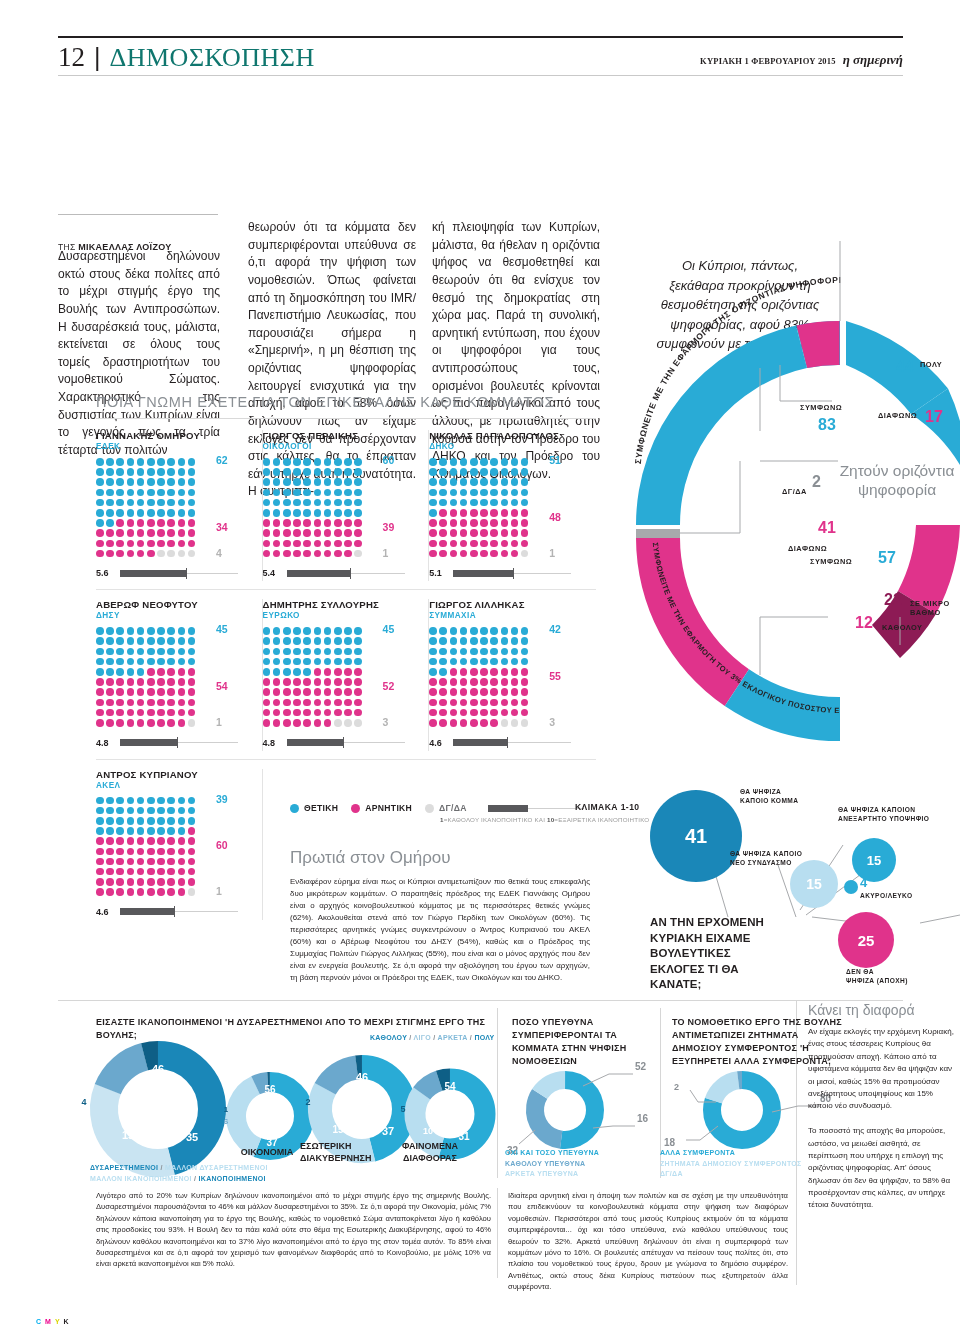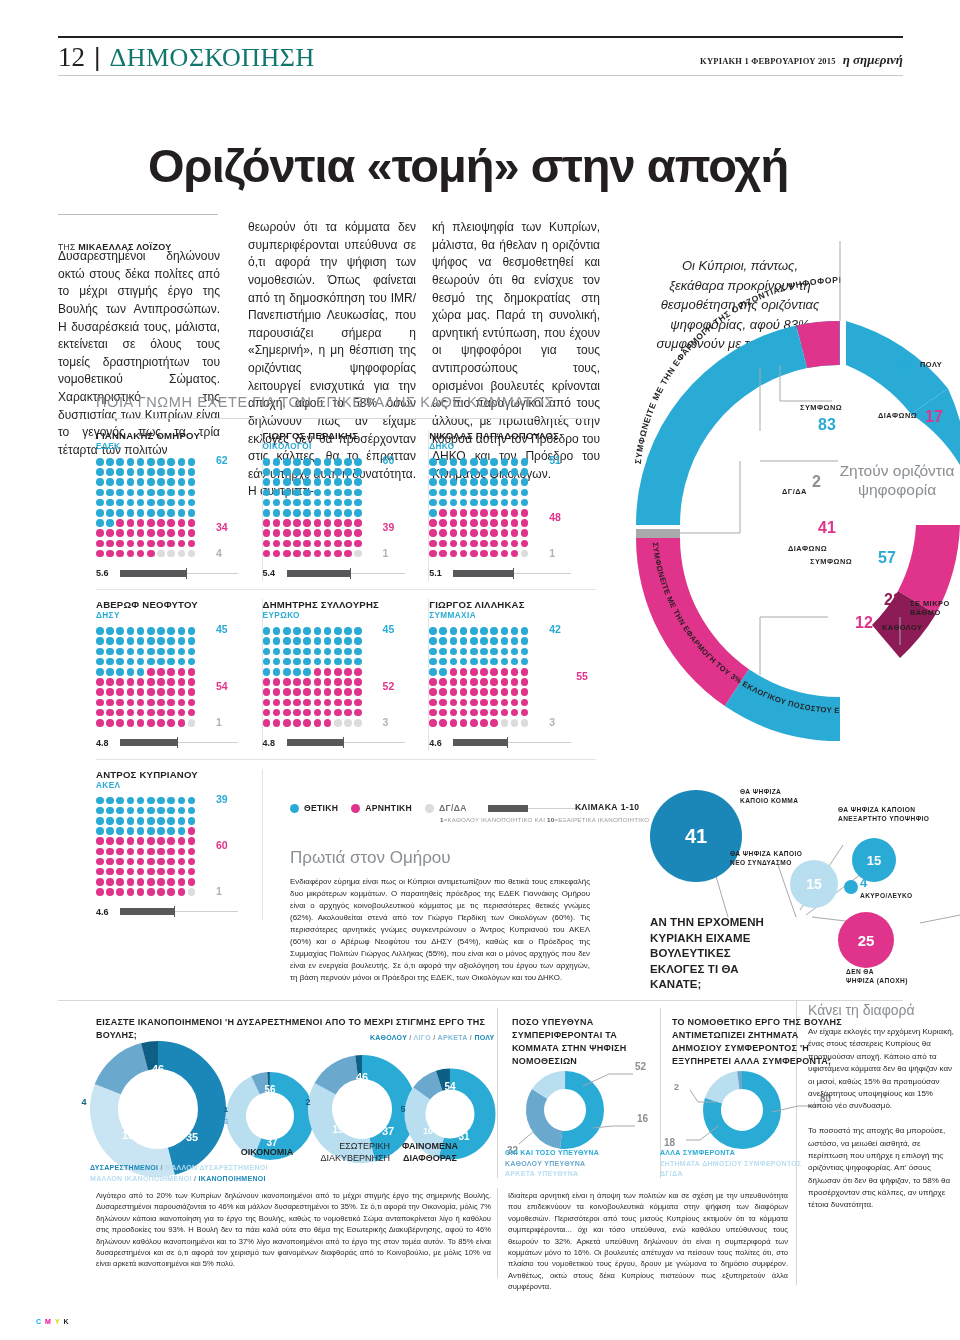--- a/index.html
+++ b/index.html
@@ -177,21 +177,20 @@
         <span class="section-name">ΔΗΜΟΣΚΟΠΗΣΗ</span>
       </div>
       <div class="mast-right">
         <span class="mast-date">ΚΥΡΙΑΚΗ 1 ΦΕΒΡΟΥΑΡΙΟΥ 2015</span>
         <span class="mast-logo">η σημερινή</span>
       </div>
     </div>
     <div class="rule-bot"></div>
   </div>
 
-  <div class="headline">Οριζόντια «τομή» στην αποχή</div>
 
   <div class="byline-rule"></div>
   <div class="byline">
     <span>ΤΗΣ </span><b>ΜΙΚΑΕΛΛΑΣ ΛΟΪΖΟΥ</b>
   </div>
   <div class="col col1">Δυσαρεστημένοι δηλώνουν οκτώ στους δέκα πολίτες από το μέχρι στιγμής έργο της Βουλής των Αντιπροσώπων. Η δυσαρέσκειά τους, μάλιστα, εκτείνεται σε όλους τους τομείς δραστηριοτήτων του νομοθετικού Σώματος. Χαρακτηριστικό της δυσπιστίας των Κυπρίων είναι το γεγονός πως τα τρία τέταρτα των πολιτών</div>
   <div class="col col2">θεωρούν ότι τα κόμματα δεν συμπεριφέρονται υπεύθυνα σε ό,τι αφορά την ψήφιση των νομοθεσιών. Όπως φαίνεται από τη δημοσκόπηση του IMR/Πανεπιστήμιο Λευκωσίας, που παρουσιάζει σήμερα η «Σημερινή», η μη θέσπιση της οριζόντιας ψηφοφορίας λειτουργεί ενισχυτικά για την αποχή, αφού το 58% όσων δηλώνουν πως αν είχαμε εκλογές δεν θα προσέρχονταν στις κάλπες, θα το έπρατταν εάν υπήρχε αυτή η δυνατότητα. Η συντριπτι-</div>
   <div class="col col3">κή πλειοψηφία των Κυπρίων, μάλιστα, θα ήθελαν η οριζόντια ψήφος να θεσμοθετηθεί και θεωρούν ότι θα ενίσχυε τον θεσμό της δημοκρατίας στη χώρα μας. Παρά τη συνολική, αρνητική εντύπωση, που έχουν οι ψηφοφόροι για τους αντιπροσώπους τους, ορισμένοι βουλευτές κρίνονται ως πιο παραγωγικοί από τους άλλους, με πρωταθλητές στην κούρσα αυτήν τον Πρόεδρο του ΔΗΚΟ και τον Πρόεδρο του Κινήματος Οικολόγων.</div>
   <div class="col-note">Οι Κύπριοι, πάντως, ξεκάθαρα προκρίνουν τη θεσμοθέτηση της οριζόντιας ψηφοφορίας, αφού 83% συμφωνούν με την εφαρμογή της.</div>
 
@@ -1103,21 +1102,21 @@
               <span class="dot neg"></span>
               <span class="dot neg"></span>
               <span class="dot neg"></span>
               <span class="dot"></span>
               <span class="dot"></span>
               <span class="dot"></span>
             </div>
           </div>
           <div class="dotvals">
             <div class="dv pos" style="top: 0px;">42</div>
-            <div class="dv neg" style="top: 46.8px; margin-left: 27px;">55</div>
+            <div class="dv neg" style="top: 46.8px;">55</div>
             <div class="dv na" style="top: 92.8px;">3</div>
           </div>
           <div class="scorewrap">
             <span class="score">4.6</span>
             <span class="sbar">
               <span class="track"></span>
               <span class="fill" style="width:46%"></span>
               <span class="tick" style="left:46%"></span>
             </span>
           </div>
@@ -1375,21 +1374,21 @@
       <circle r="35" fill="none" stroke="#6ba8cd" stroke-width="21" stroke-dasharray="22.0 197.9" transform="rotate(216)"></circle>
       <circle r="35" fill="none" stroke="#0e5f86" stroke-width="21" stroke-dasharray="11.0 208.9" transform="rotate(252)"></circle>
       <text x="0" y="-24" text-anchor="middle" font-size="10" font-weight="bold" fill="#fff">54</text>
       <text x="14" y="26" text-anchor="middle" font-size="10" font-weight="bold" fill="#fff">31</text>
       <text x="-22" y="20" text-anchor="middle" font-size="9" font-weight="bold" fill="#fff">10</text>
       <text x="-47" y="-2" text-anchor="middle" font-size="9" font-weight="bold" fill="#0e5f86">5</text>
     </g>
   </svg>
 
   <div style="position:absolute; left:232px; top:1147px; font-size:9px; font-weight:bold; text-align:center; width:70px;">ΟΙΚΟΝΟΜΙΑ</div>
-  <div style="position:absolute; left:300px; top:1141px; font-size:9px; font-weight:normal; text-align:right; width:90px; line-height:1.3;">ΕΣΩΤΕΡΙΚΗ<br>ΔΙΑΚΥΒΕΡΝΗΣΗ</div>
+  <div style="position:absolute; left:300px; top:1141px; font-size:9px; font-weight:bold; text-align:left; width:90px; line-height:1.3;">ΕΣΩΤΕΡΙΚΗ<br>ΔΙΑΚΥΒΕΡΝΗΣΗ</div>
   <div style="position:absolute; left:385px; top:1141px; font-size:9px; font-weight:bold; text-align:center; width:90px; line-height:1.3;">ΦΑΙΝΟΜΕΝΑ<br>ΔΙΑΦΘΟΡΑΣ</div>
 
   <div class="bkey" style="left:90px; top:1163px; width:250px;">
     <span style="color:#1a87b8">ΔΥΣΑΡΕΣΤΗΜΕΝΟΙ</span><span style="color:#8a8f94"> / </span><span style="color:#b8def0">ΜΑΛΛΟΝ ΔΥΣΑΡΕΣΤΗΜΕΝΟΙ</span><br>
     <span style="color:#b8def0">ΜΑΛΛΟΝ ΙΚΑΝΟΠΟΙΗΜΕΝΟΙ</span><span style="color:#8a8f94"> / </span><span style="color:#1a87b8">ΙΚΑΝΟΠΟΙΗΜΕΝΟΙ</span>
   </div>
 
   <div class="bq-title" style="left:512px; top:1016px; width:140px;">ΠΟΣΟ ΥΠΕΥΘΥΝΑ ΣΥΜΠΕΡΙΦΕΡΟΝΤΑΙ ΤΑ ΚΟΜΜΑΤΑ ΣΤΗΝ ΨΗΦΙΣΗ ΝΟΜΟΘΕΣΙΩΝ</div>
   <svg style="position:absolute; left:505px; top:1060px;" width="150" height="110" viewBox="0 0 150 110">
     <g transform="translate(60,50)">

